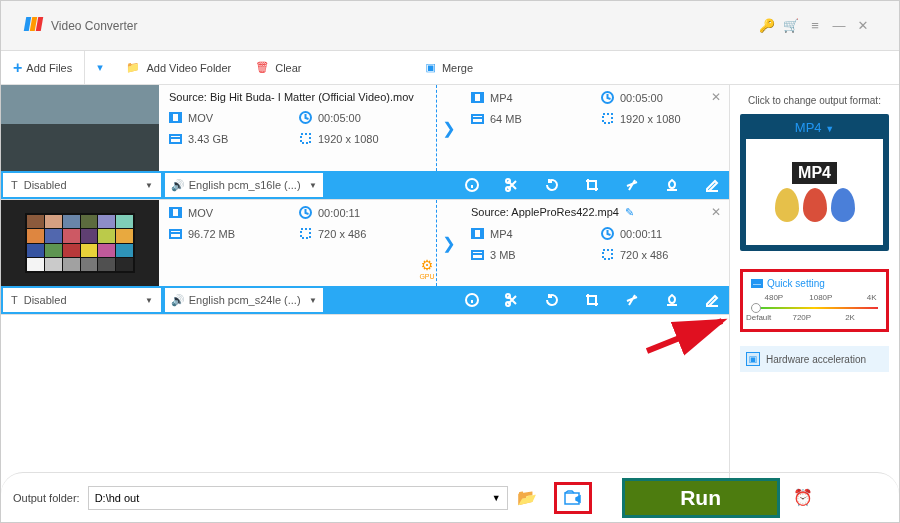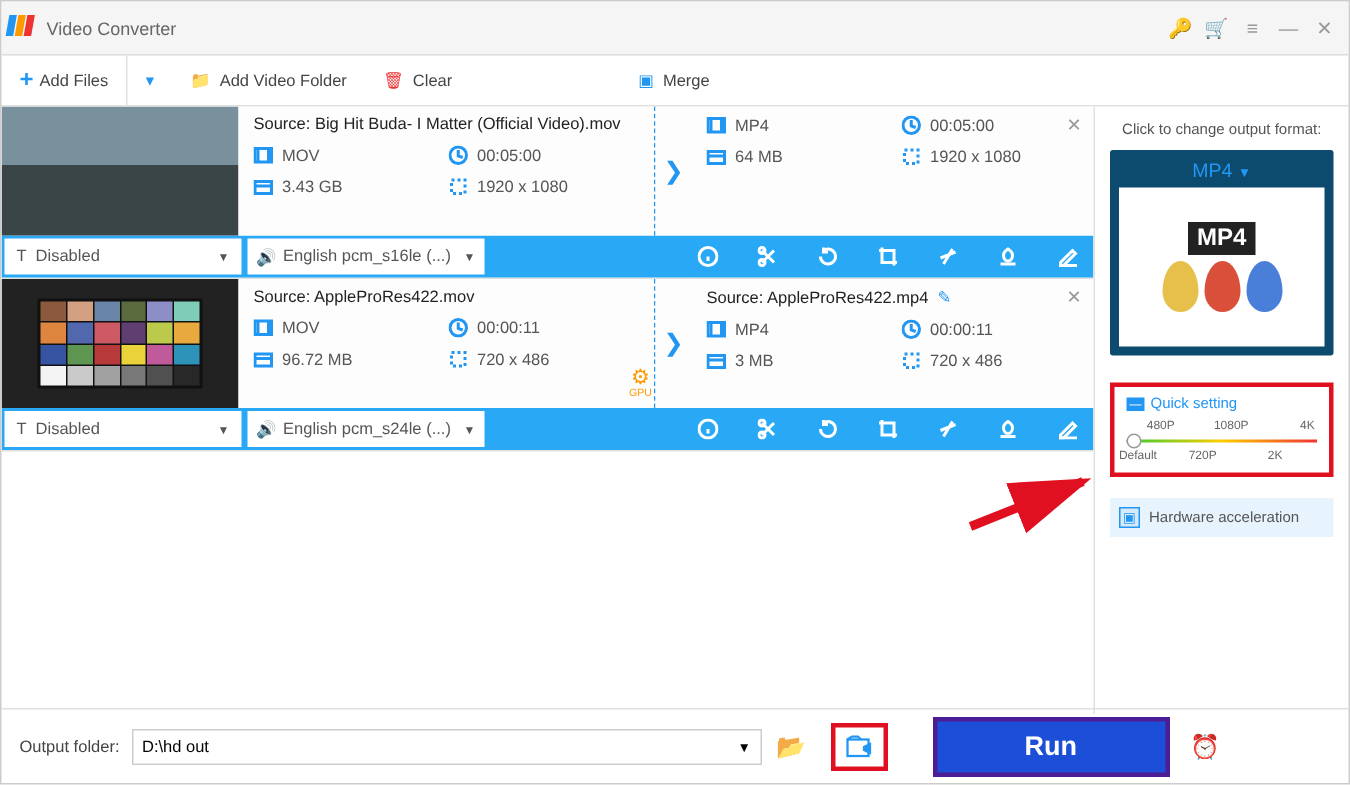--- a/index.html
+++ b/index.html
@@ -1,17 +1,17 @@
 <!DOCTYPE html>
 <html><head>
 <meta charset="utf-8">
 <style>
 * { box-sizing: border-box; margin: 0; padding: 0; font-family: Arial, sans-serif; }
 body { width: 900px; height: 523px; background: #fff; border: 1px solid #ccc; position: relative; overflow: hidden; }
-.titlebar { height: 36px; display: flex; align-items: center; padding: 0 4px; background: #f5f5f5; border-bottom: 1px solid #ddd; }
+.titlebar { height: 50px; display: flex; align-items: center; padding: 0 24px; background: #f5f5f5; border-bottom: 1px solid #ddd; }
 .titlebar .logo { width: 18px; height: 18px; margin-right: 8px; }
 .titlebar .title { font-size: 12px; color: #666; flex: 1; }
 .titlebar .winbtn { width: 24px; text-align: center; color: #999; font-size: 13px; }
 .toolbar { height: 34px; display: flex; align-items: center; border-bottom: 1px solid #e0e0e0; }
 .tbtn { display: flex; align-items: center; padding: 0 12px; height: 100%; font-size: 11px; color: #444; cursor: pointer; }
 .tbtn .plus { color: #2196F3; font-weight: bold; font-size: 16px; margin-right: 4px; }
 .tbtn.dd { border-left: 1px solid #e0e0e0; }
 .content { display: flex; height: calc(100% - 116px); }
 .main { width: 728px; overflow: hidden; }
 .right { width: 170px; border-left: 1px solid #e0e0e0; padding: 10px; position: relative; }
@@ -50,26 +50,26 @@
 .pset { margin-top:12px; border:3px solid #e01020; background:#e8f4fd; padding:6px; display:flex; align-items:center; gap:6px; font-size:11px; color:#2196F3; }
 .qset { margin-top:18px; border:3px solid #e01020; padding:6px 8px; }
 .qset .qt { font-size:10px; color:#2196F3; margin-bottom:6px; display:flex; align-items:center; gap:4px;}
 .qscale { position:relative; height:28px; }
 .qline { position:absolute; top:12px; left:0; right:0; height:2px; background:linear-gradient(to right,#3c3,#fc0,#e33); }
 .qtick { position:absolute; top:-2px; font-size:8px; color:#666; transform:translateX(-50%);text-align:right;}
 .qtick.b { top:18px; }
 .qhandle { position:absolute; top:8px; left:0; width:10px; height:10px; border-radius:50%; border:1px solid #999; background:#fff; }
 .hwa { margin-top:14px; background:#e8f4fd; padding:6px; display:flex; align-items:center; gap:6px; font-size:10px; color:#555; }
 .arrow-annot { position:absolute; left:636px; top:310px; pointer-events:none; }
-.bottombar { position:absolute; bottom:0; left:0; right:0; height:50px; border-top:1px solid #e0e0e0; display:flex; align-items:center; padding:0 12px; }
+.bottombar { position:absolute; bottom:0; left:0; right:0; height:50px; border-top:1px solid #e0e0e0; display:flex; align-items:center; padding:0 12px;border-radius:22px; }
 .bottombar .oflbl { font-size:11px; color:#444; }
 .ofinput { margin-left:8px; width:420px; height:24px; border:1px solid #ccc; padding:0 6px; font-size:11px; display:flex; align-items:center; justify-content:space-between; }
 .oficon { color:#2196F3; margin-left:10px; }
 .openout { width:38px; height:32px; border:3px solid #e01020; display:flex; align-items:center; justify-content:center; margin-left:16px; color:#2196F3;}
-.runbtn { margin-left:30px; width:158px; height:40px; background:#1d4ed8; border:3px solid #4c1d95; color:#fff; font-size:18px; font-weight:bold; display:flex; align-items:center; justify-content:center; }
+.runbtn { margin-left:30px; width:158px; height:40px; background:#4d7c0f; border:3px solid #0f766e; color:#fff; font-size:21px; font-weight:bold; display:flex; align-items:center; justify-content:center; }
 .alarm { margin-left:14px; color:#2196F3; }
 .tricolor { display:flex; gap:1px; }
 .tricolor div { width:5px; height:14px; transform:skewX(-10deg); }
 </style>
 </head>
 <body>
 
 <div class="titlebar">
   <span class="logo">
     <span class="tricolor">
@@ -251,21 +251,20 @@
               <div style="background:#2e93b8"></div>
             <div style="background:#f4f4f4"></div>
               <div style="background:#cacaca"></div>
               <div style="background:#a1a1a1"></div>
               <div style="background:#787878"></div>
               <div style="background:#505050"></div>
               <div style="background:#282828"></div>
           </div>
         </div>
         <div class="srccol" style="position:relative">
-          <div class="srctitle">Source: AppleProRes422.mov</div>
           <div class="mrow">
             <div class="mcell">
                 <svg>
                   <rect x="1" y="2" width="11" height="9"></rect>
                   <path d="M3 2v9M10 2v9"></path>
                 </svg>
                 <span>MOV</span>
               </div>
             <div class="mcell">
                 <svg>

